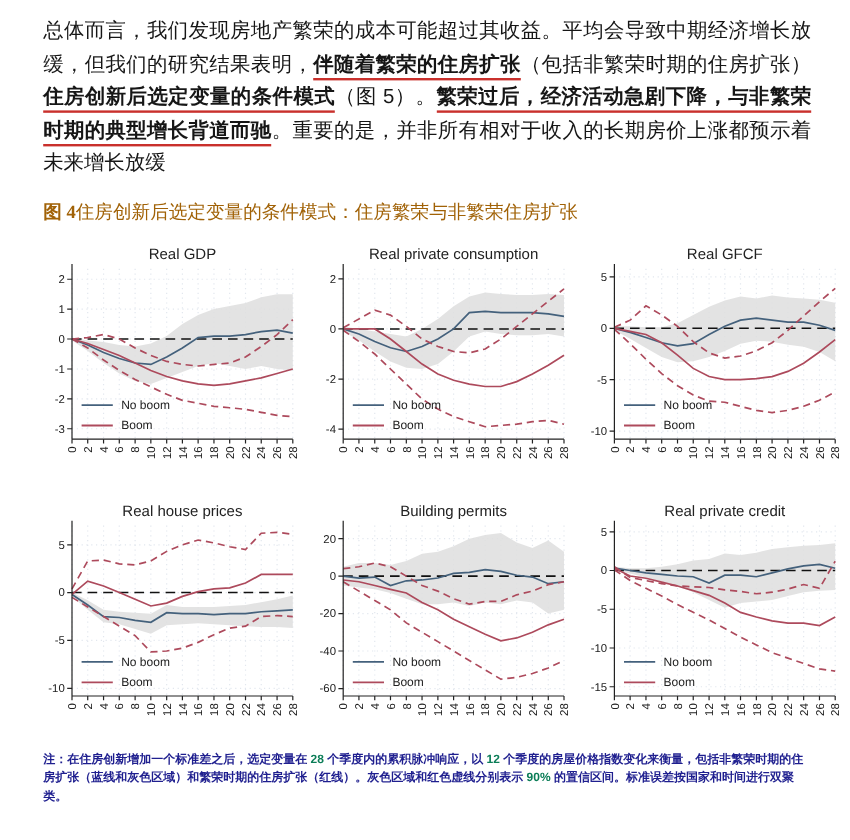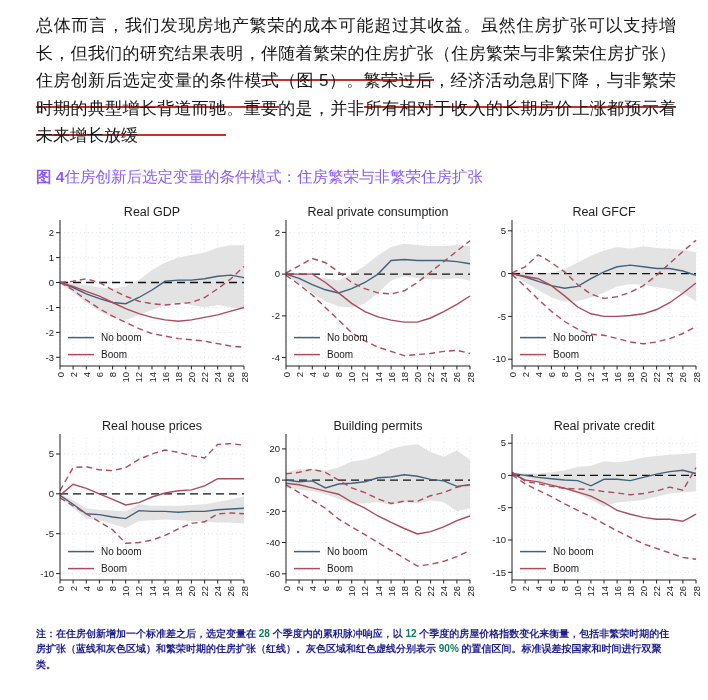--- a/index.html
+++ b/index.html
@@ -1,36 +1,36 @@
 <!DOCTYPE html>
 <html><head>
 <meta charset="utf-8">
 <style>
   html,body{margin:0;padding:0;background:#ffffff;}
   .page{width:708px;height:700px;background:#fff;overflow:hidden;
         font-family:"Liberation Sans","DejaVu Sans",sans-serif;}
   .intro{margin:12px 32px 0 36px;font-size:17px;line-height:1.62;color:#161616;
          text-align:justify;}
-  .intro .u{border-bottom:2.5px solid #c9302c;padding-bottom:16px;}
-  .caption{margin:17px 36px 0 36px;font-size:15.5px;color:#8b5cf6;}
+  .intro .u{border-bottom:2.5px solid #c9302c;padding-bottom:2px;font-weight:bold;}
+  .caption{margin:17px 36px 0 36px;font-size:15.5px;color:#a16207;font-family:Liberation Serif, serif;}
   .caption .cap-bold{font-weight:bold;}
   .charts{margin:16px 0 0 26px;display:grid;grid-template-columns:repeat(3,226px);
           row-gap:18px;}
   .chart{width:226px;height:196px;}
   .note{margin:12px 36px 0 36px;font-size:10px;line-height:1.55;
         color:#1f1f8f;font-weight:bold;}
   .note .num{color:#0b7d57;}
   svg text{font-family:"Liberation Sans","DejaVu Sans",sans-serif;}
 </style>
 </head>
 <body>
 
 <div class="page">
 
-  <p class="intro"><span>总体而言，我们发现房地产繁荣的成本可能超过其收益。虽然住房扩张可以支持增长，但我们的研究结果表明，</span><span class="u">伴随着繁荣的住房扩张</span><span>（住房繁荣与非繁荣住房扩张）</span><span class="u">住房创新后选定变量的条件模式</span><span>（图 5）。</span><span class="u">繁荣过后，经济活动急剧下降，与非繁荣时期的典型增长背道而驰</span><span>。重要的是，并非所有相对于收入的长期房价上涨都预示着未来增长放缓</span></p>
+  <p class="intro"><span>总体而言，我们发现房地产繁荣的成本可能超过其收益。平均会导致中期经济增长放缓，但我们的研究结果表明，</span><span class="u">伴随着繁荣的住房扩张</span><span>（包括非繁荣时期的住房扩张）</span><span class="u">住房创新后选定变量的条件模式</span><span>（图 5）。</span><span class="u">繁荣过后，经济活动急剧下降，与非繁荣时期的典型增长背道而驰</span><span>。重要的是，并非所有相对于收入的长期房价上涨都预示着未来增长放缓</span></p>
 
   <p class="caption"><span class="cap-bold">图 4</span><span>住房创新后选定变量的条件模式：住房繁荣与非繁荣住房扩张</span></p>
 
   <div class="charts" id="charts">
       <div class="chart"><svg width="226" height="196" viewBox="0 0 226 196">
           <line x1="34.0" y1="20" x2="34.0" y2="162" stroke="#e2e7ee" stroke-width="1" stroke-dasharray="1,3"></line>
           <line x1="47.1" y1="20" x2="47.1" y2="162" stroke="#e2e7ee" stroke-width="1" stroke-dasharray="1,3"></line>
           <line x1="60.3" y1="20" x2="60.3" y2="162" stroke="#e2e7ee" stroke-width="1" stroke-dasharray="1,3"></line>
           <line x1="73.4" y1="20" x2="73.4" y2="162" stroke="#e2e7ee" stroke-width="1" stroke-dasharray="1,3"></line>
           <line x1="86.6" y1="20" x2="86.6" y2="162" stroke="#e2e7ee" stroke-width="1" stroke-dasharray="1,3"></line>

